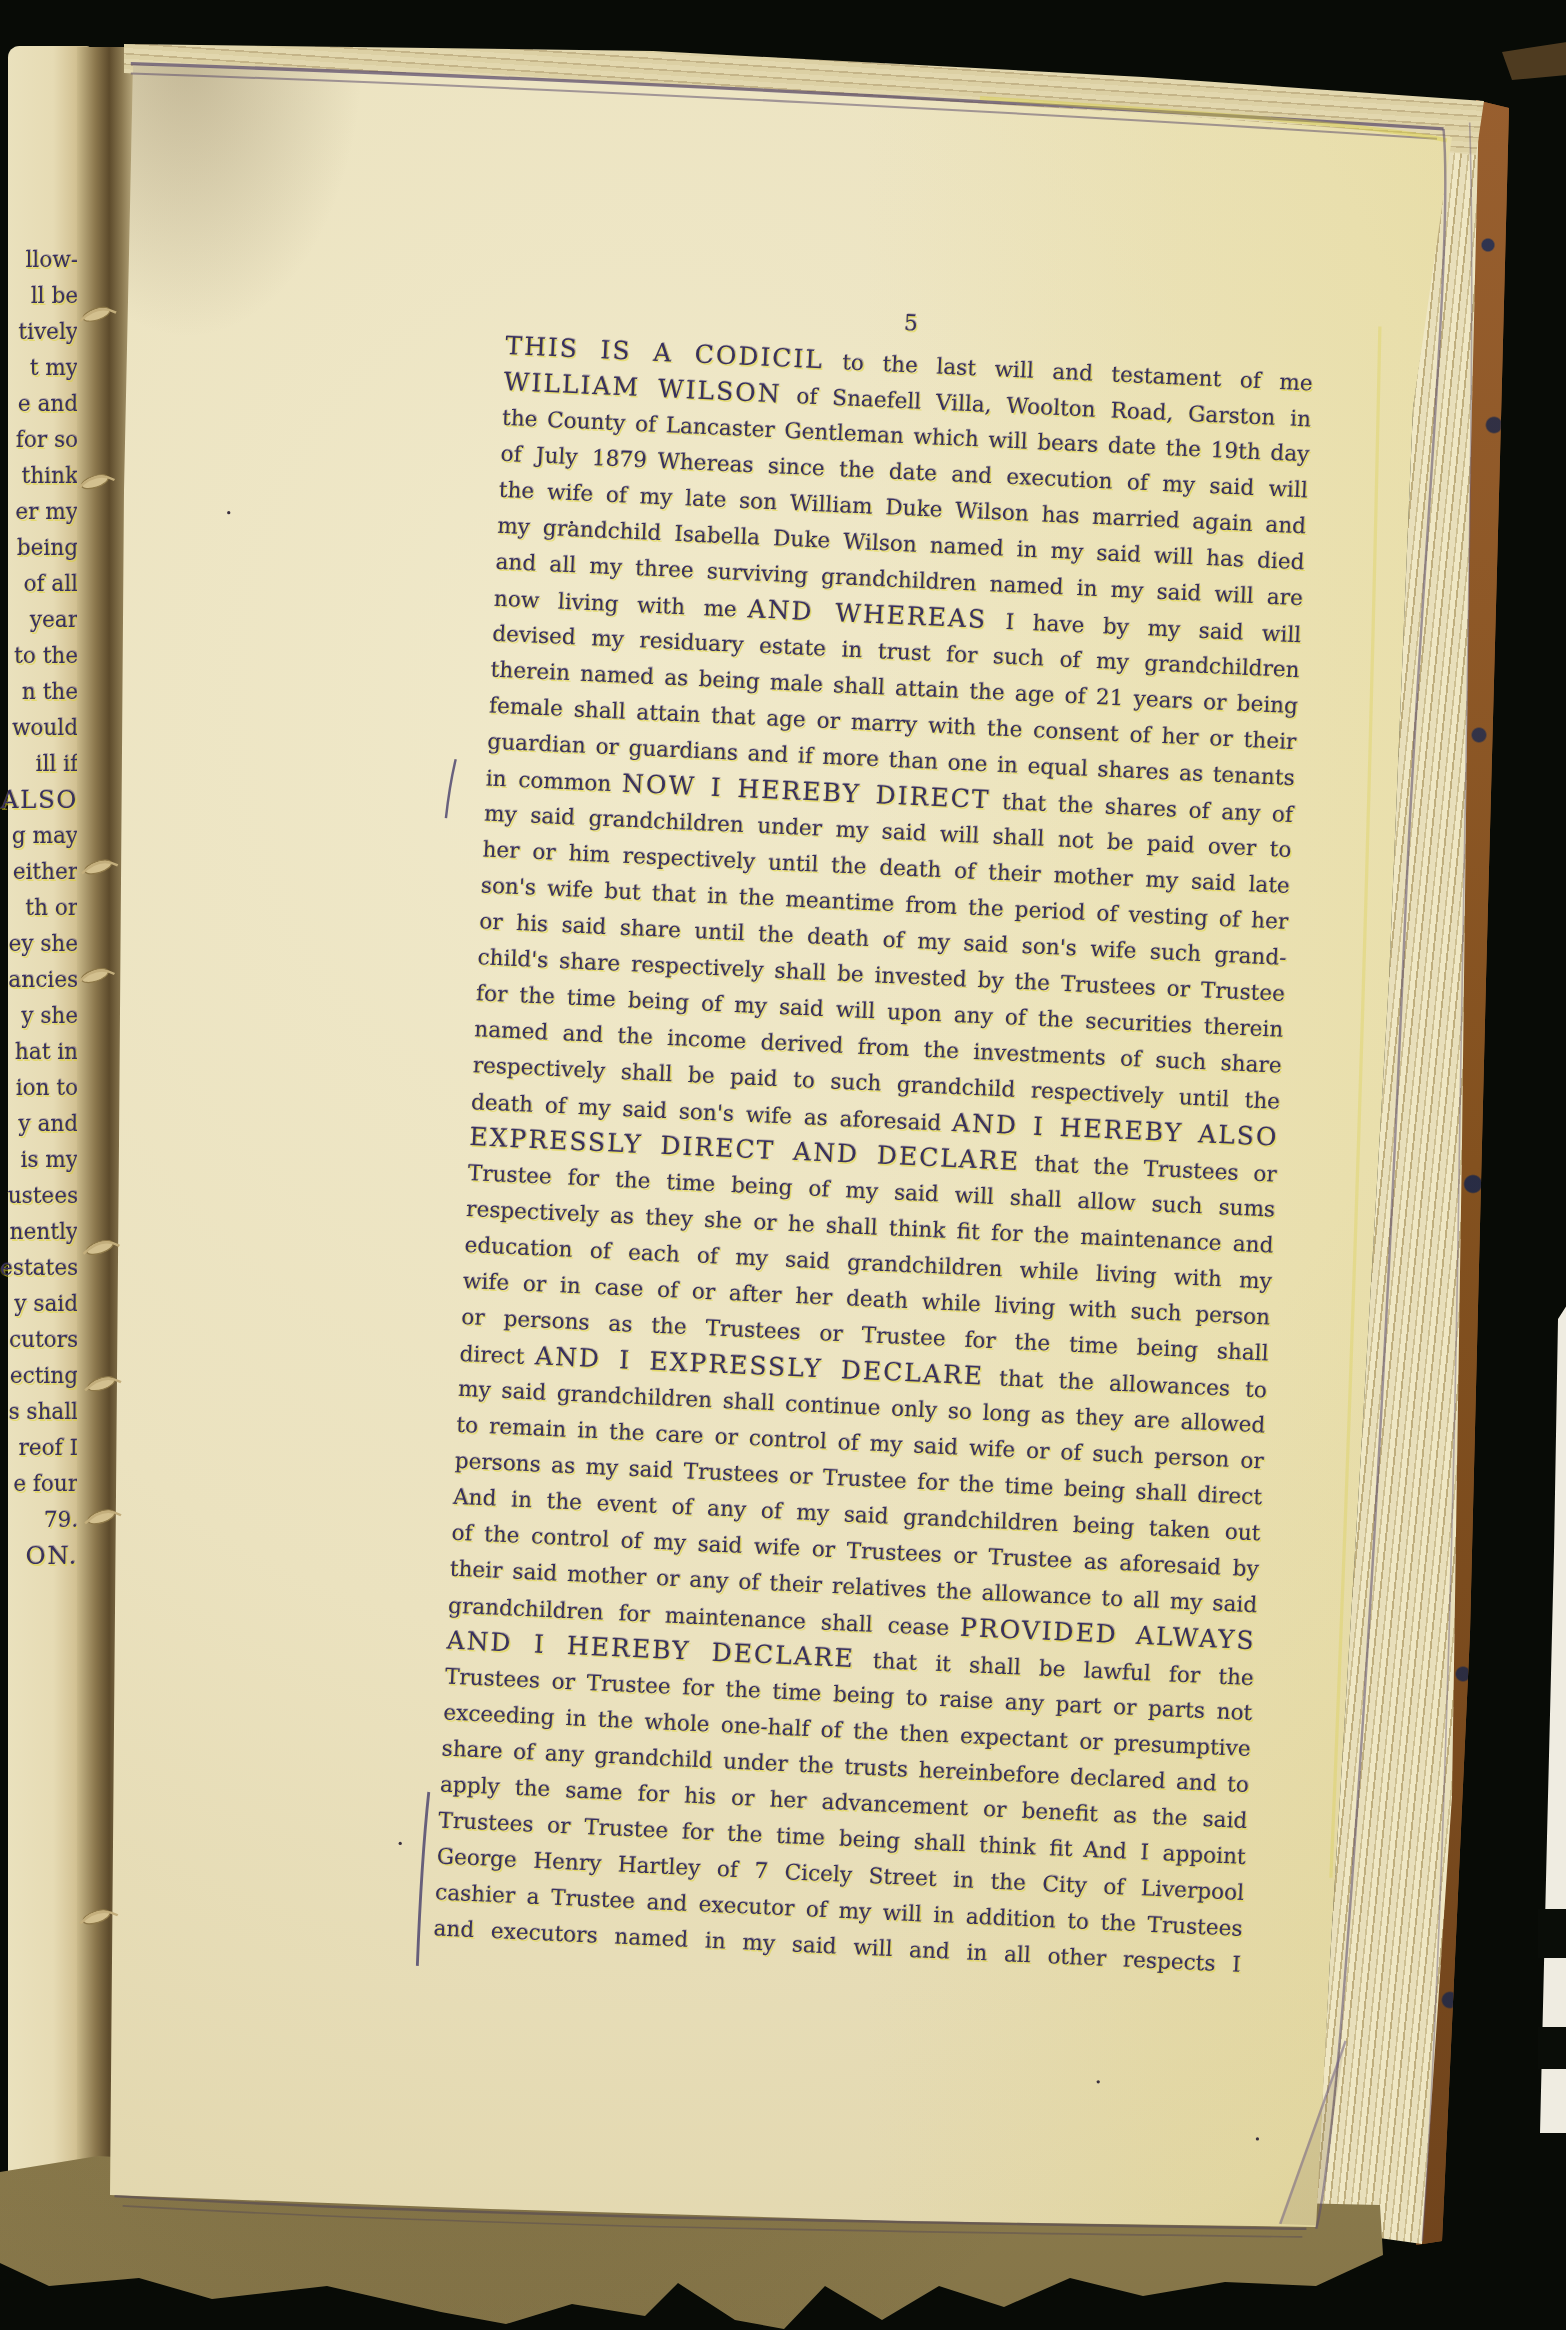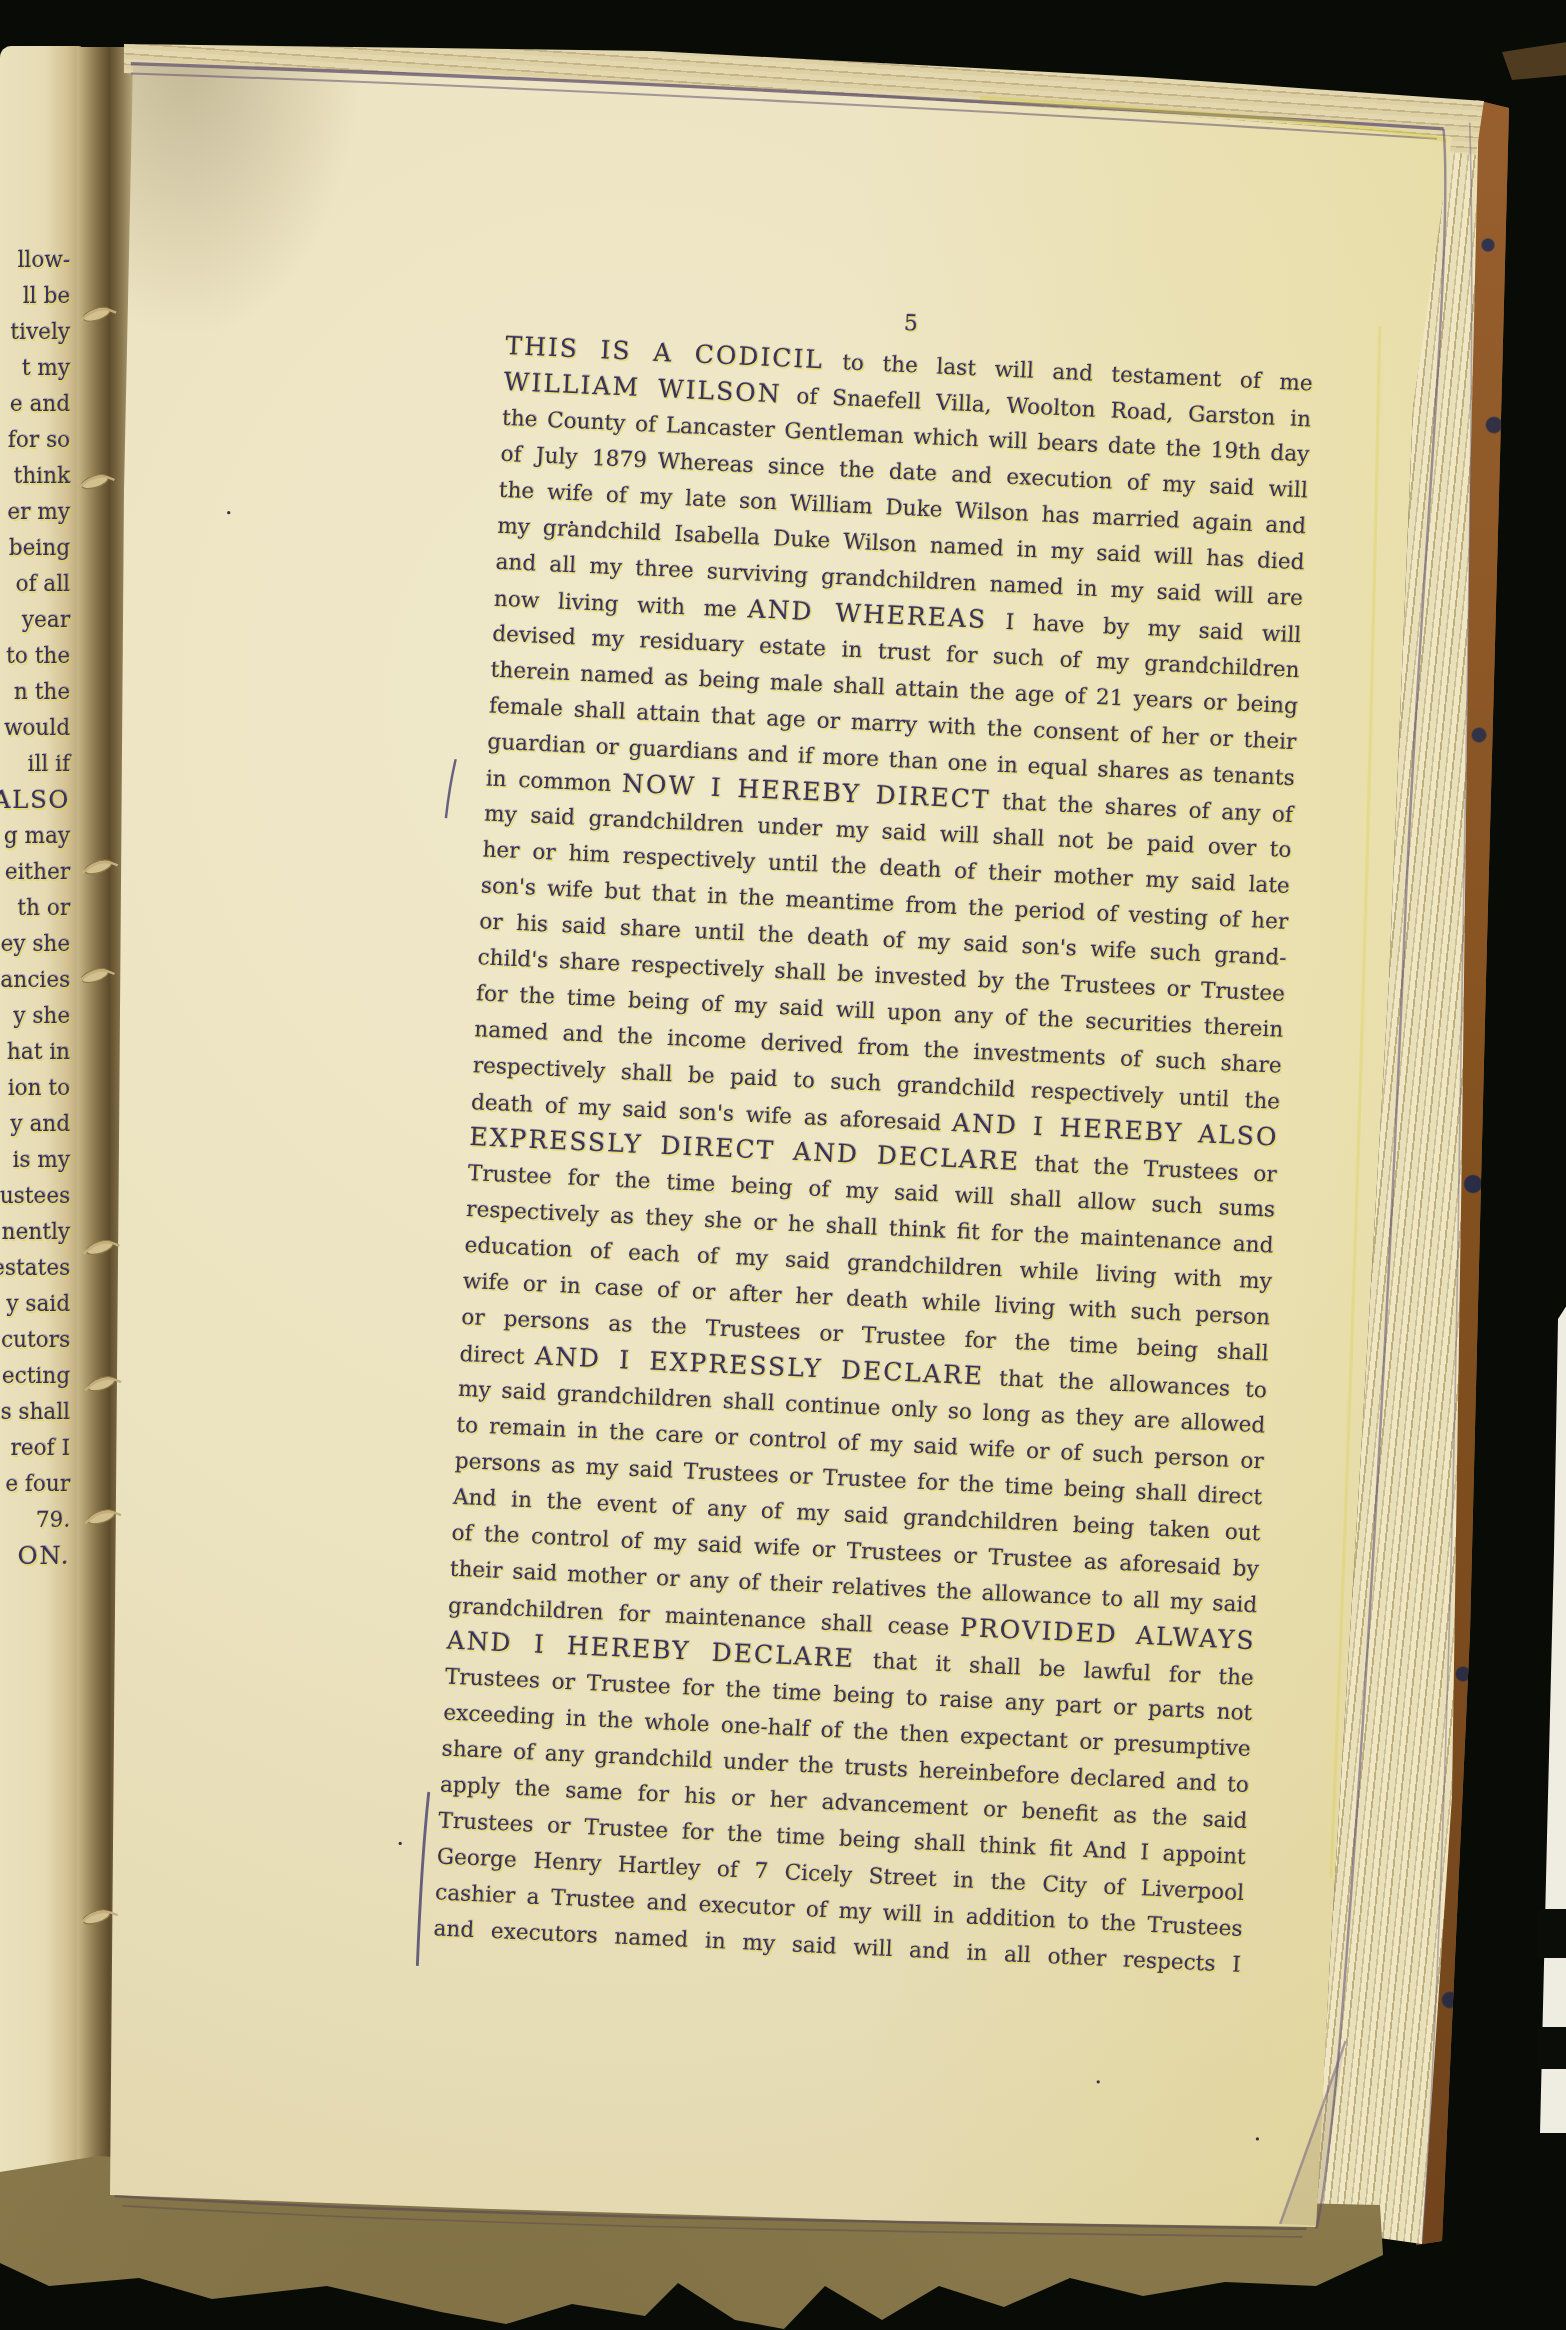--- a/index.html
+++ b/index.html
@@ -6,21 +6,21 @@
   body{
     width:1567px;height:2330px;overflow:hidden;position:relative;
     background:#080b06;
     font-family:"DejaVu Serif","Liberation Serif",serif;
   }
   .scene{position:absolute;inset:0;}
   .layer{position:absolute;inset:0;}
 
   
   .left-page{
-    position:absolute;left:0;top:46px;width:82px;height:2172px;
+    position:absolute;left:8px;top:46px;width:82px;height:2172px;
     background:linear-gradient(90deg,#eae1bd 0%,#e6dbb4 55%,#d3c294 82%,#b7a476 100%);
     border-radius:11.4px 3.3px 0 0;
   }
   .fragments{
     position:absolute;left:-38px;top:196px;width:108px;
     text-align:right;white-space:nowrap;
     font-size:21.6px;line-height:36px;
     color:#38305e;
     text-shadow:1.6px 1.6px 0 rgba(222,212,40,.5),-0.8px 0.8px 0 rgba(222,212,40,.28),0.8px -0.8px 0 rgba(60,50,110,.35);
   }

